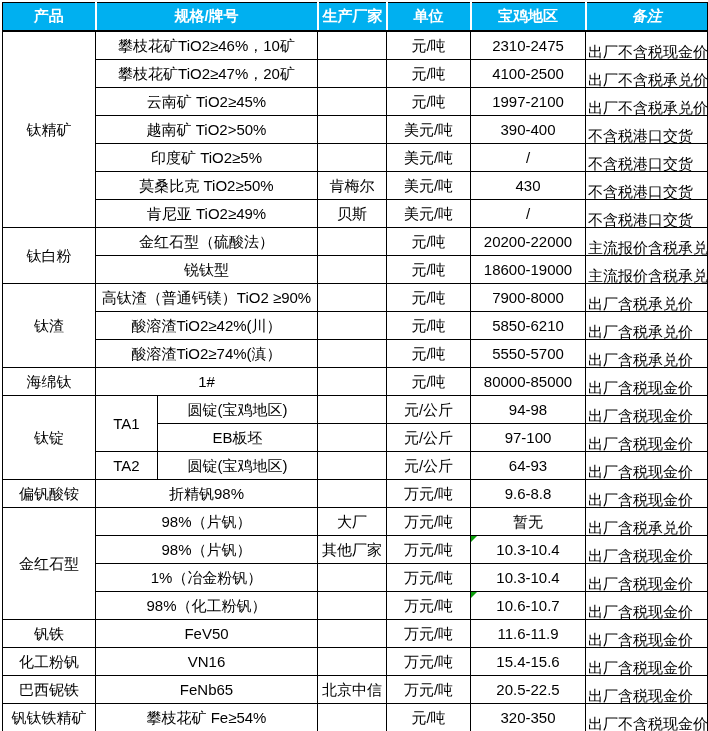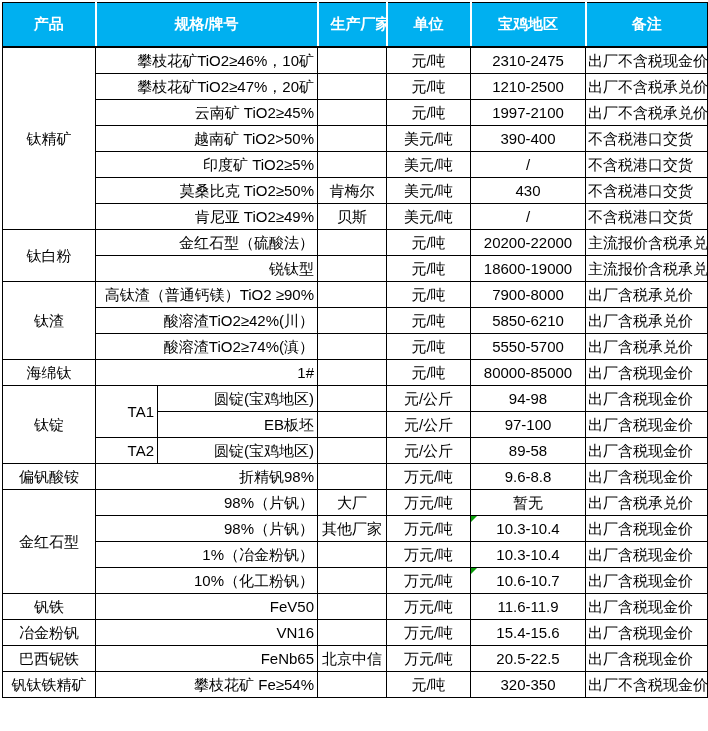--- a/index.html
+++ b/index.html
@@ -18,31 +18,31 @@
   .sheet{padding:2px 0 0 2px;}
   table{
     border-collapse:collapse;table-layout:fixed;width:705px;
     border:1px solid var(--border);
   }
   tr{height:26px;}
   th{
     background:var(--header-bg);color:var(--header-text);
     font-weight:bold;font-size:15px;text-align:center;
     border-right:2px solid #ffffff;border-bottom:2px solid var(--border);
-    padding:12px;overflow:hidden;white-space:nowrap;
-  }
-  th:last-child{border-right:1px solid var(--border);}
+    padding:4px;overflow:hidden;white-space:nowrap;
+  }
+  th:last-child{border-right:1px solid var(--border);font-style:italic;}
   td{
     border:1px solid var(--border);
     font-size:15px;line-height:1;padding:0 3px;
     overflow:hidden;white-space:nowrap;vertical-align:middle;
   }
   td.c{text-align:center;}
-  td.l{text-align:right;}
-  td.note-cell{padding:0 1px 0 2px;text-align:left;}
+  td.l{text-align:center;}
+  td.note-cell{padding:12px 1px 0 2px;text-align:left;}
   td.price-cell{position:relative;text-align:center;margin-left:35px;}
   .flag{
     position:absolute;top:0;left:0;width:0;height:0;
     border-top:6px solid var(--flag-green);
     border-right:6px solid transparent;
   }
 </style>
 </head>
 <body>
 
@@ -73,21 +73,21 @@
       <td class="l" colspan="2">攀枝花矿TiO2≥46%，10矿</td>
       <td class="c"></td>
       <td class="c">元/吨</td>
       <td class="price-cell">2310-2475</td>
       <td class="note-cell">出厂不含税现金价</td>
     </tr>
     <tr>
       <td class="l" colspan="2">攀枝花矿TiO2≥47%，20矿</td>
       <td class="c"></td>
       <td class="c">元/吨</td>
-      <td class="price-cell">1210-2500</td>
+      <td class="price-cell">4100-2500</td>
       <td class="note-cell">出厂不含税承兑价</td>
     </tr>
     <tr>
       <td class="l" colspan="2">云南矿 TiO2≥45%</td>
       <td class="c"></td>
       <td class="c">元/吨</td>
       <td class="price-cell">1997-2100</td>
       <td class="note-cell">出厂不含税承兑价</td>
     </tr>
     <tr>
@@ -177,21 +177,21 @@
       <td class="c"></td>
       <td class="c">元/公斤</td>
       <td class="price-cell">97-100</td>
       <td class="note-cell">出厂含税现金价</td>
     </tr>
     <tr>
       <td class="l">TA2</td>
       <td class="l">圆锭(宝鸡地区)</td>
       <td class="c"></td>
       <td class="c">元/公斤</td>
-      <td class="price-cell">89-58</td>
+      <td class="price-cell">64-93</td>
       <td class="note-cell">出厂含税现金价</td>
     </tr>
     <tr>
       <td class="c">偏钒酸铵</td>
       <td class="l" colspan="2">折精钒98%</td>
       <td class="c"></td>
       <td class="c">万元/吨</td>
       <td class="price-cell">9.6-8.8</td>
       <td class="note-cell">出厂含税现金价</td>
     </tr>
@@ -211,36 +211,36 @@
       <td class="note-cell">出厂含税现金价</td>
     </tr>
     <tr>
       <td class="l" colspan="2">1%（冶金粉钒）</td>
       <td class="c"></td>
       <td class="c">万元/吨</td>
       <td class="price-cell">10.3-10.4</td>
       <td class="note-cell">出厂含税现金价</td>
     </tr>
     <tr>
-      <td class="l" colspan="2">10%（化工粉钒）</td>
+      <td class="l" colspan="2">98%（化工粉钒）</td>
       <td class="c"></td>
       <td class="c">万元/吨</td>
       <td class="price-cell"><span class="flag"></span><span>10.6-10.7</span></td>
       <td class="note-cell">出厂含税现金价</td>
     </tr>
     <tr>
       <td class="c">钒铁</td>
       <td class="l" colspan="2">FeV50</td>
       <td class="c"></td>
       <td class="c">万元/吨</td>
       <td class="price-cell">11.6-11.9</td>
       <td class="note-cell">出厂含税现金价</td>
     </tr>
     <tr>
-      <td class="c">冶金粉钒</td>
+      <td class="c">化工粉钒</td>
       <td class="l" colspan="2">VN16</td>
       <td class="c"></td>
       <td class="c">万元/吨</td>
       <td class="price-cell">15.4-15.6</td>
       <td class="note-cell">出厂含税现金价</td>
     </tr>
     <tr>
       <td class="c">巴西铌铁</td>
       <td class="l" colspan="2">FeNb65</td>
       <td class="c">北京中信</td>

